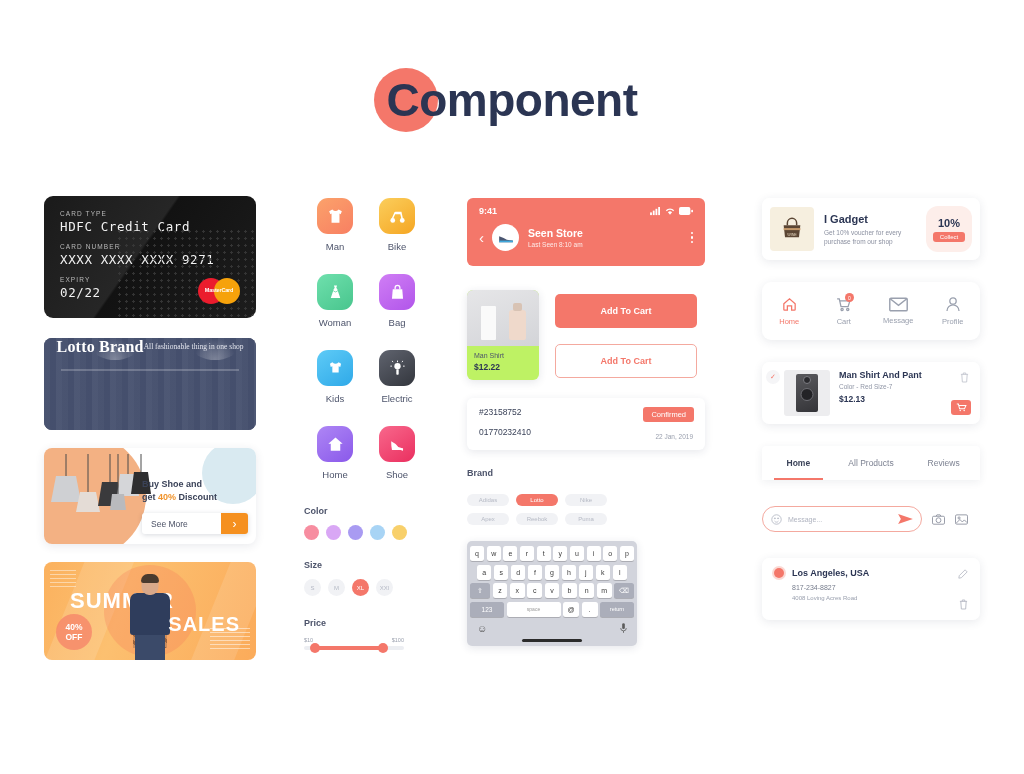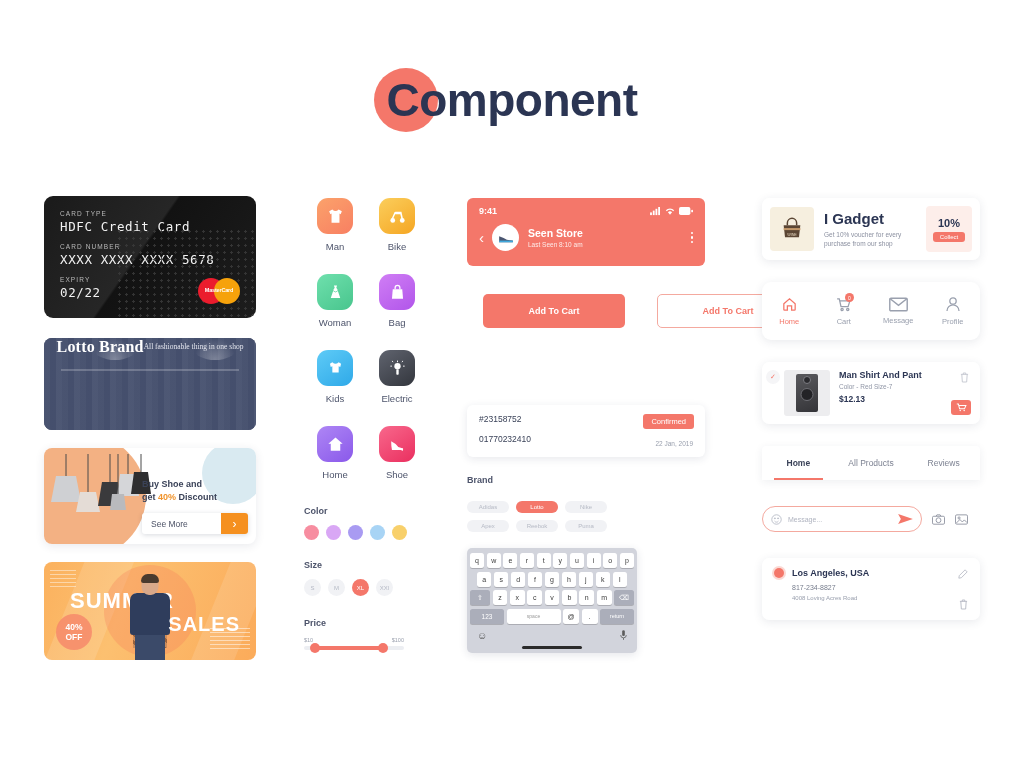--- a/index.html
+++ b/index.html
@@ -158,21 +158,21 @@
     box-shadow: 0 2px 9px rgba(40,50,80,.12); overflow: hidden; }
   .prod-img { height: 56px; background: linear-gradient(160deg,#e6e6e8,#d3d4d8); position: relative; }
   .pi-box { position: absolute; left: 14px; bottom: 6px; width: 15px; height: 34px; background: #fafafa; border-radius: 1px; }
   .pi-bottle { position: absolute; right: 13px; bottom: 6px; width: 17px; height: 30px;
     background: #efd9cb; border-radius: 3px 3px 2px 2px; }
   .pi-cap { position: absolute; right: 17px; bottom: 35px; width: 9px; height: 8px; background: #d8c3b4; border-radius: 2px; }
   .prod-meta { padding: 6px 7px 8px; }
   .prod-name { font-size: 7px; color: #4d546b; }
   .prod-price { font-size: 8.5px; font-weight: bold; color: #2b3553; margin-top: 3px; }
 
-  .btn-col { margin-left: 16px; display: flex; flex-direction: row; gap: 32px; padding-top: 4px; }
+  .btn-col { margin-left: 16px; display: flex; flex-direction: column; gap: 16px; padding-top: 4px; }
   .btn-fill { width: 142px; height: 34px; border-radius: 5px; background: #f4776a; color: #fff;
     border: none; font-size: 9px; font-weight: bold; font-family: inherit; cursor: pointer; }
   .btn-out { width: 142px; height: 34px; border-radius: 5px; background: #fff; color: #f4776a;
     border: 1px solid #f4a99f; font-size: 9px; font-weight: bold; font-family: inherit; cursor: pointer; }
 
   .order { margin-top: 18px; width: 238px; height: 52px; border-radius: 6px; background: #fff;
     box-shadow: 0 2px 9px rgba(40,50,80,.11); padding: 9px 12px; position: relative; }
   .order-id { font-size: 8.5px; color: #3a4258; }
   .order-phone { font-size: 8.5px; color: #3a4258; margin-top: 10px; }
   .order-badge { position: absolute; right: 11px; top: 9px; background: #f4776a; color: #fff;
@@ -202,23 +202,23 @@
   .kb-home { width: 60px; height: 2.5px; border-radius: 2px; background: #2b2b2b; margin: 3px auto 1px; }
 
   
   .col4 { position: absolute; left: 762px; top: 198px; width: 218px; }
 
   .voucher { width: 218px; height: 62px; border-radius: 7px; background: #fff;
     box-shadow: 0 2px 10px rgba(40,50,80,.10); display: flex; align-items: center; padding: 8px; }
   .vo-img { width: 44px; height: 44px; border-radius: 4px; background: #f6efdf;
     display: flex; align-items: center; justify-content: center; }
   .vo-mid { flex: 1; padding-left: 10px; }
-  .vo-title { font-size: 15px; font-weight: bold; color: #2b3553; }
+  .vo-title { font-size: 11px; font-weight: bold; color: #2b3553; }
   .vo-desc { font-size: 6.5px; color: #8b90a0; margin-top: 3px; line-height: 9px; }
-  .vo-right { width: 46px; height: 46px; background: #fdeeea; border-radius: 4px;
+  .vo-right { width: 46px; height: 46px; background: #fdeeea; border-radius: 12px;
     display: flex; flex-direction: column; align-items: center; justify-content: center; }
   .vo-pct { font-size: 11px; font-weight: bold; color: #2b3553; }
   .vo-btn { margin-top: 3px; background: #f4776a; color: #fff; font-size: 6px; padding: 2px 7px;
     border-radius: 3px; border: none; font-family: inherit; cursor: pointer; }
 
   .navbar { margin-top: 22px; width: 218px; height: 58px; border-radius: 9px; background: #fff;
     box-shadow: 0 2px 10px rgba(40,50,80,.10); display: flex; align-items: center; }
   .nav-item { flex: 1; display: flex; flex-direction: column; align-items: center; position: relative; }
   .nav-label { font-size: 7.5px; color: #9aa0ae; margin-top: 4px; }
   .nav-item.active .nav-label { color: #f4776a; }
@@ -282,21 +282,21 @@
   </div>
 </div>
 
 <div class="col1">
 
   <div class="credit-card">
     <div class="cc-dots"></div>
     <div class="cc-label">CARD TYPE</div>
     <div class="cc-value">HDFC Credit Card</div>
     <div class="cc-label">CARD NUMBER</div>
-    <div class="cc-value big">XXXX XXXX XXXX 5678</div>
+    <div class="cc-value big">XXXX XXXX XXXX 9271</div>
     <div class="cc-label">EXPIRY</div>
     <div class="cc-value">02/22</div>
     <div class="mc-logo">
       <div class="mc-c mc-red"></div>
       <div class="mc-c mc-yellow"></div>
       <div class="mc-txt">MasterCard</div>
     </div>
   </div>
 
   <div class="lotto">

